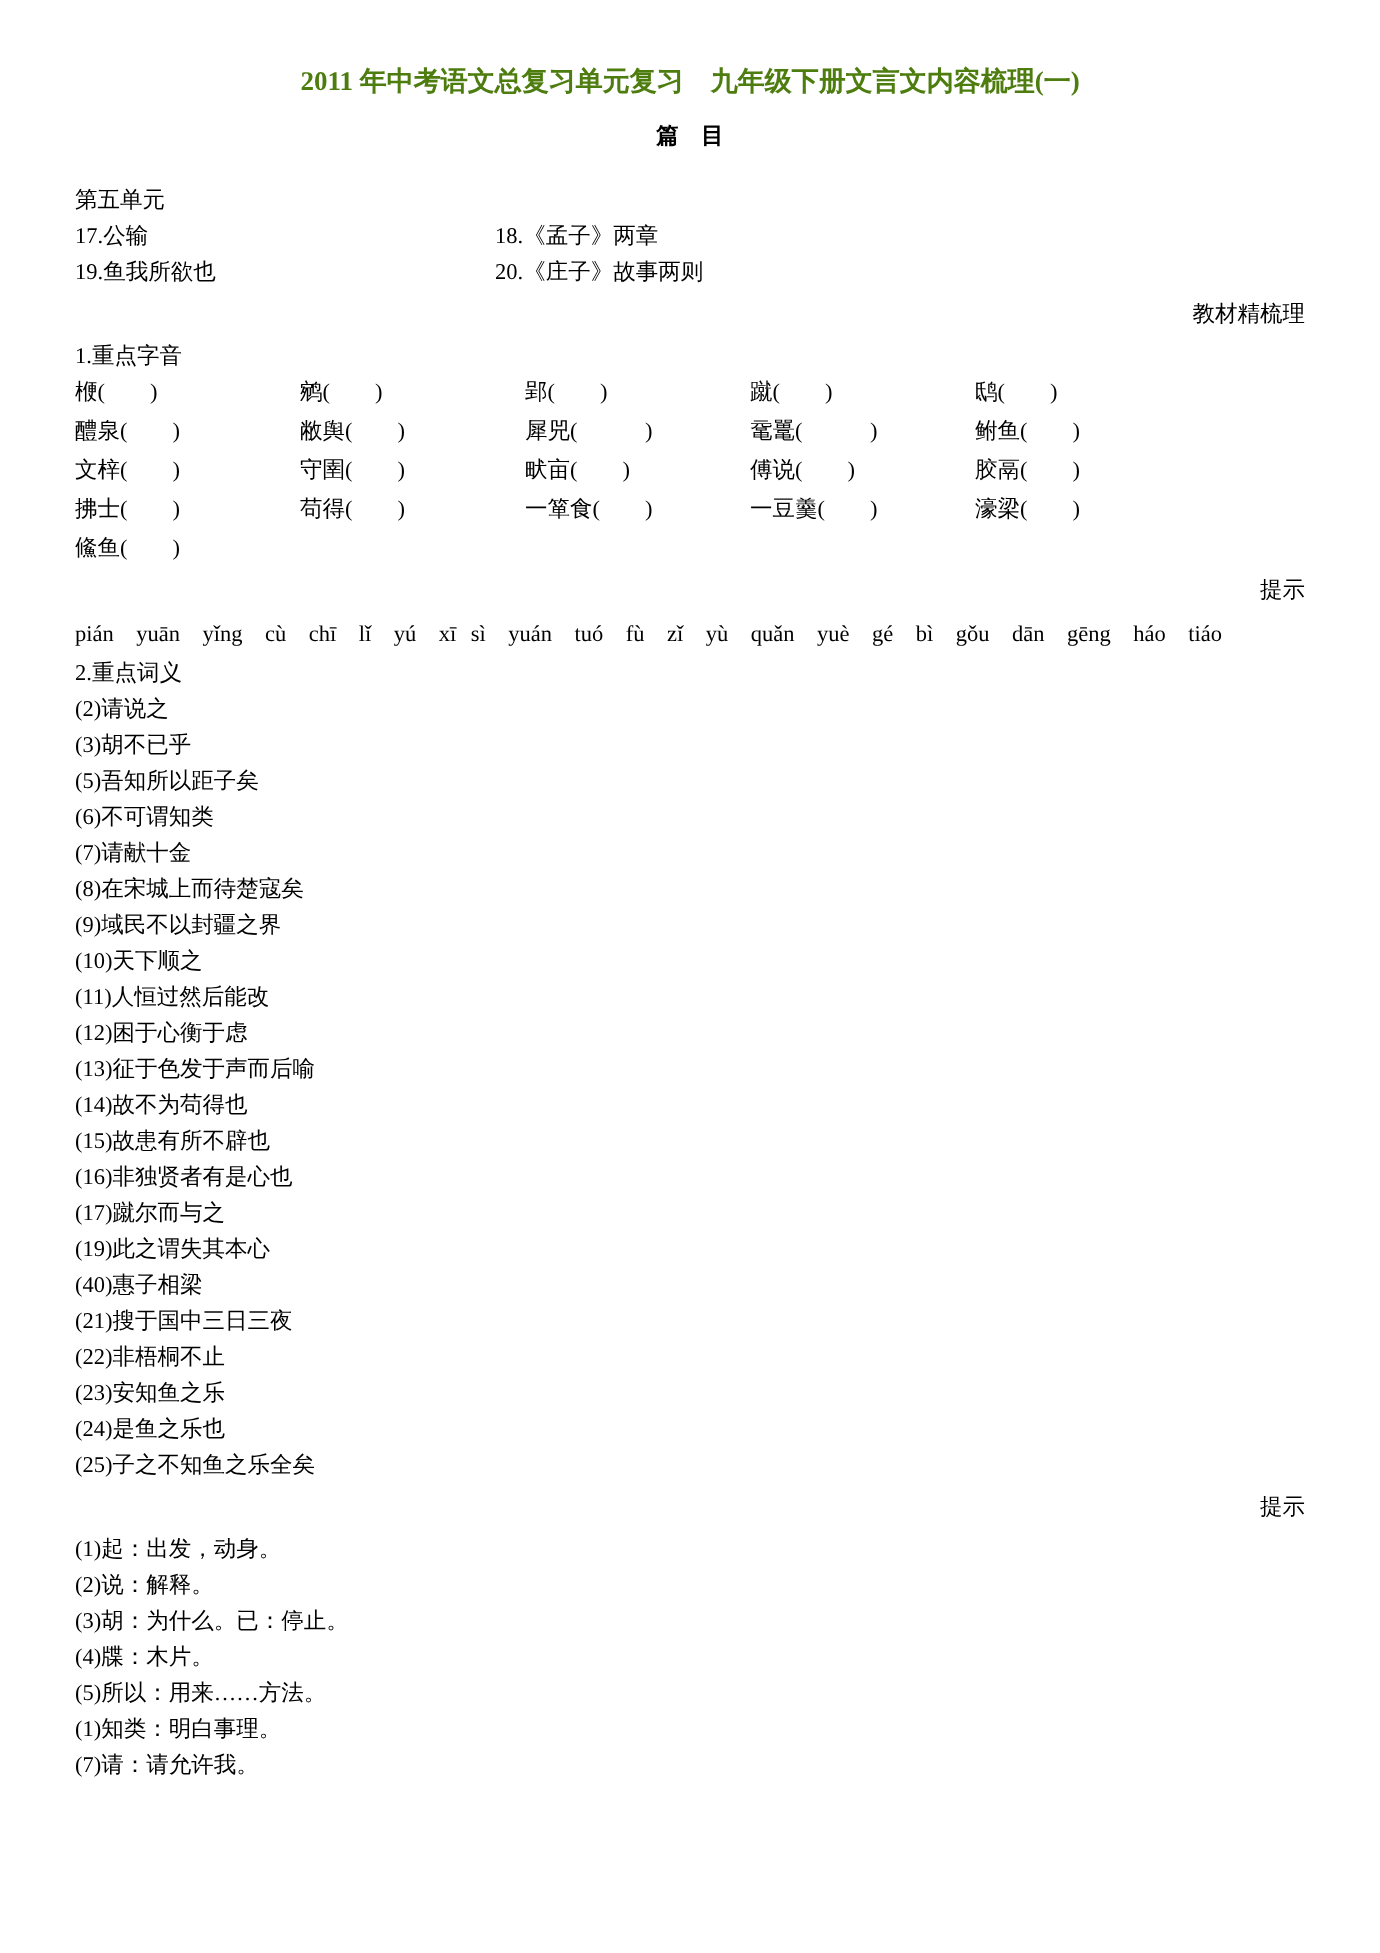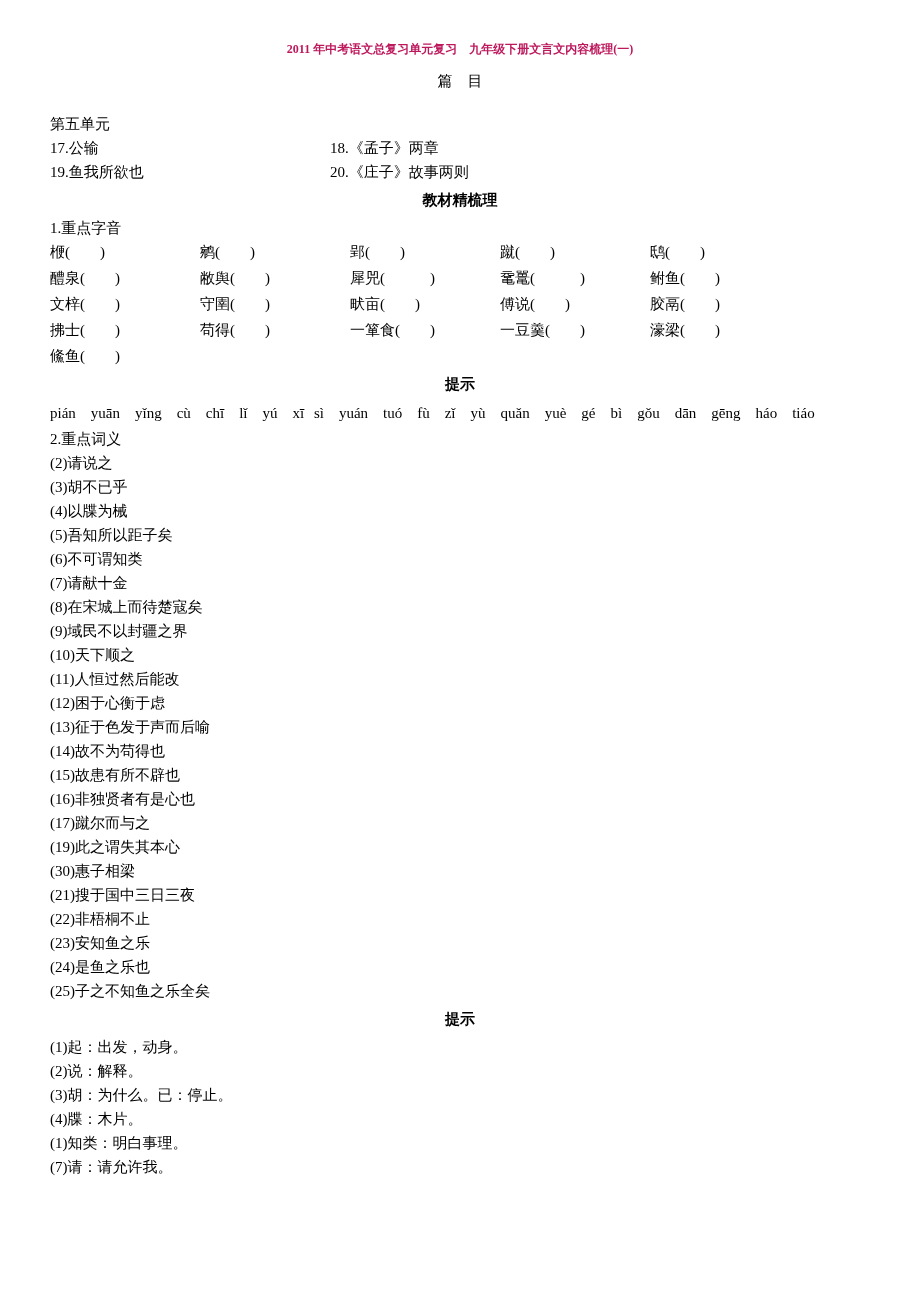--- a/index.html
+++ b/index.html
@@ -7,44 +7,44 @@
     font-size: 15px;
     line-height: 1.6;
     color: #000;
     background: #fff;
     margin: 0;
     padding: 40px 50px;
     width: 920px;
     box-sizing: border-box;
   }
   .title {
-    color: #be185d;
+    color: #4d7c0f;
     font-weight: bold;
-    font-size: 12px;
+    font-size: 18px;
     text-align: center;
     margin-bottom: 10px;
   }
   .subtitle {
-    font-weight: normal;
+    font-weight: bold;
     text-align: center;
     margin: 6px 0;
   }
   .section-header {
     margin-top: 19px;
   }
   .toc-row {
     display: flex;
     font-family: Liberation Serif, serif;
   }
   .toc-cell {
     width: 280px;
   }
   .bold-center {
-    font-weight: bold;
-    text-align: center;
+    font-weight: normal;
+    text-align: right;
     margin: 4px 0;
   }
   .phon-table {
     display: grid;
     grid-template-columns: 150px 150px 150px 150px 150px;
     row-gap: 2px;
   }
   .phon-cell {
     white-space: nowrap;
   }
@@ -116,45 +116,45 @@
 
 <div class="bold-center">提示</div>
 
 <div class="pinyin-block">pián　yuān　yǐng　cù　chī　lǐ　yú　xī sì　yuán　tuó　fù　zǐ　yù　quǎn　yuè　gé　bì　gǒu　dān　gēng　háo　tiáo</div>
 
 <div>2.重点词义</div>
 
 <div class="numbered-list">
   <div>(2)请说之</div>
   <div>(3)胡不已乎</div>
-  <div>(4)以牒为械</div>
   <div>(5)吾知所以距子矣</div>
   <div>(6)不可谓知类</div>
   <div>(7)请献十金</div>
   <div>(8)在宋城上而待楚寇矣</div>
   <div>(9)域民不以封疆之界</div>
   <div>(10)天下顺之</div>
   <div>(11)人恒过然后能改</div>
   <div>(12)困于心衡于虑</div>
   <div>(13)征于色发于声而后喻</div>
   <div>(14)故不为苟得也</div>
   <div>(15)故患有所不辟也</div>
   <div>(16)非独贤者有是心也</div>
   <div>(17)蹴尔而与之</div>
   <div>(19)此之谓失其本心</div>
-  <div>(30)惠子相梁</div>
+  <div>(40)惠子相梁</div>
   <div>(21)搜于国中三日三夜</div>
   <div>(22)非梧桐不止</div>
   <div>(23)安知鱼之乐</div>
   <div>(24)是鱼之乐也</div>
   <div>(25)子之不知鱼之乐全矣</div>
 </div>
 
 <div class="bold-center">提示</div>
 
 <div class="numbered-list">
   <div>(1)起：出发，动身。</div>
   <div>(2)说：解释。</div>
   <div>(3)胡：为什么。已：停止。</div>
   <div>(4)牒：木片。</div>
+  <div>(5)所以：用来……方法。</div>
   <div>(1)知类：明白事理。</div>
   <div>(7)请：请允许我。</div>
 </div>
 
 </body></html>

